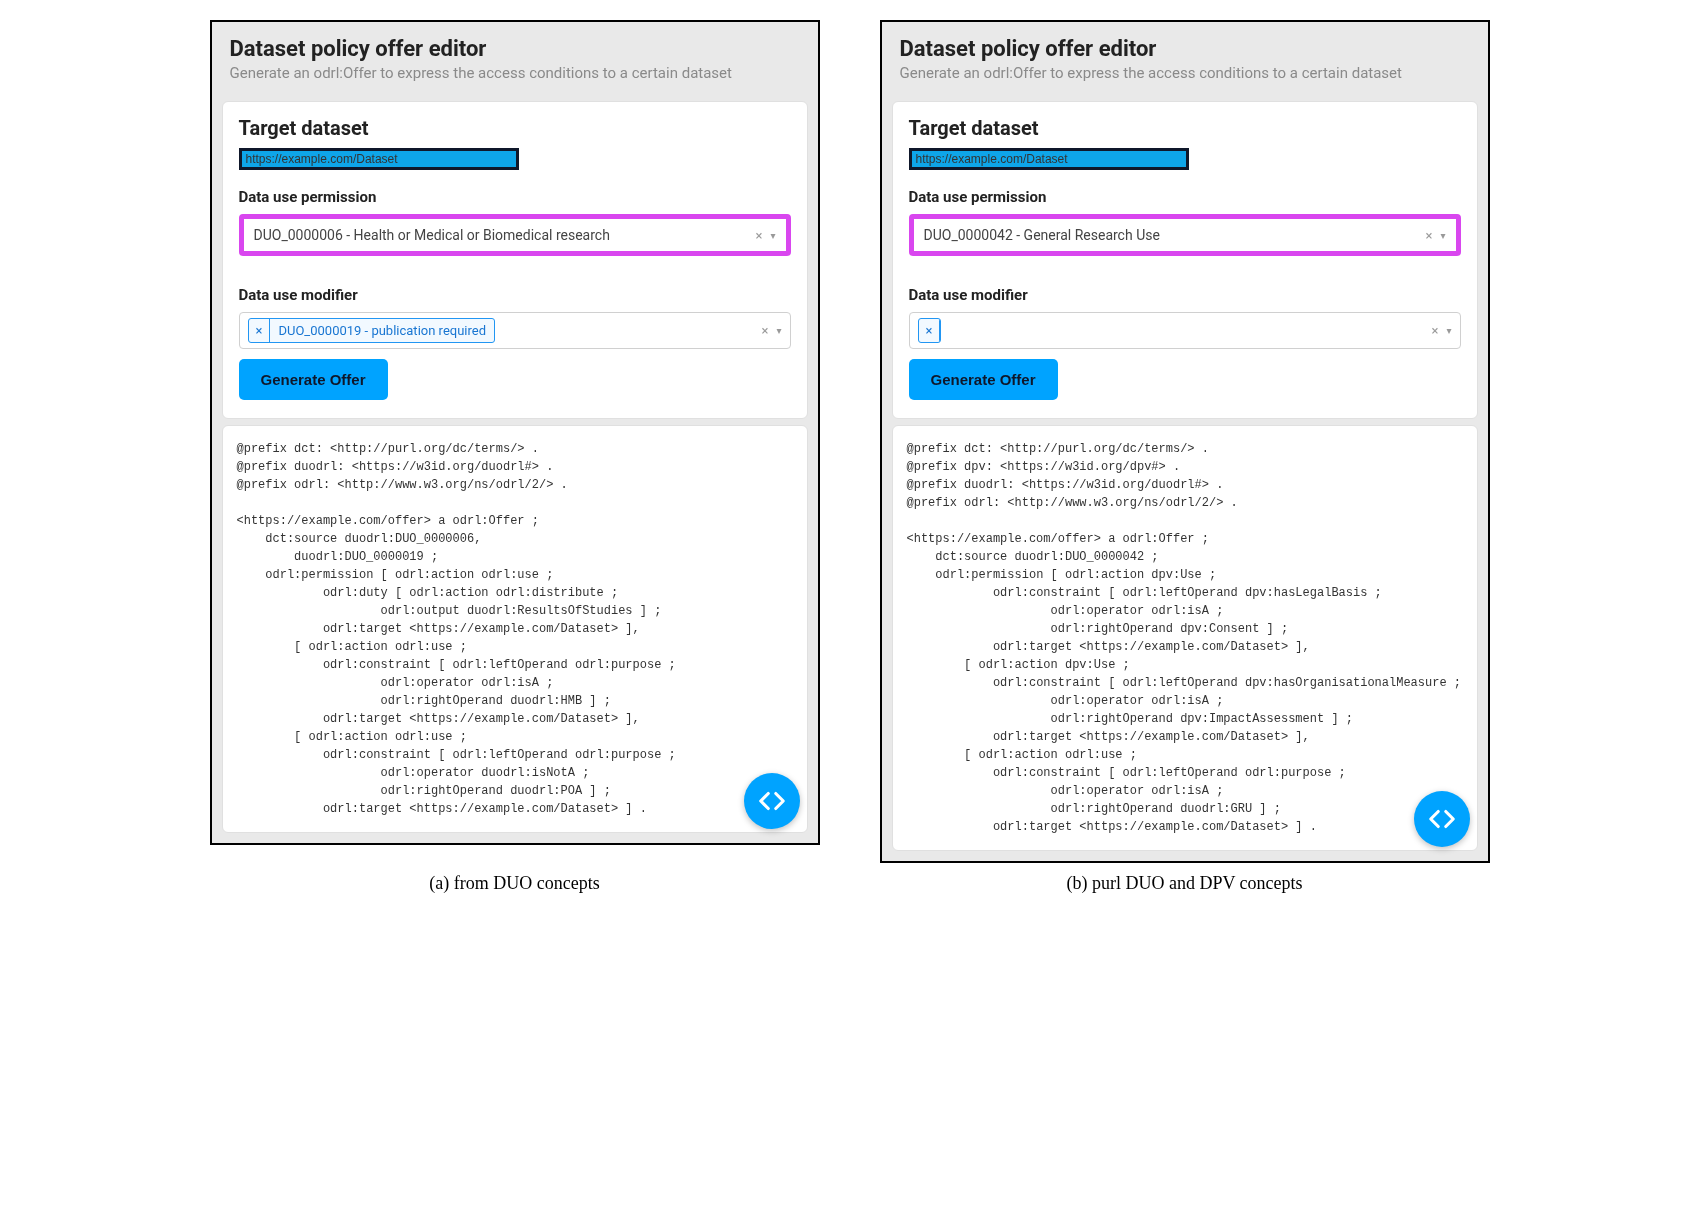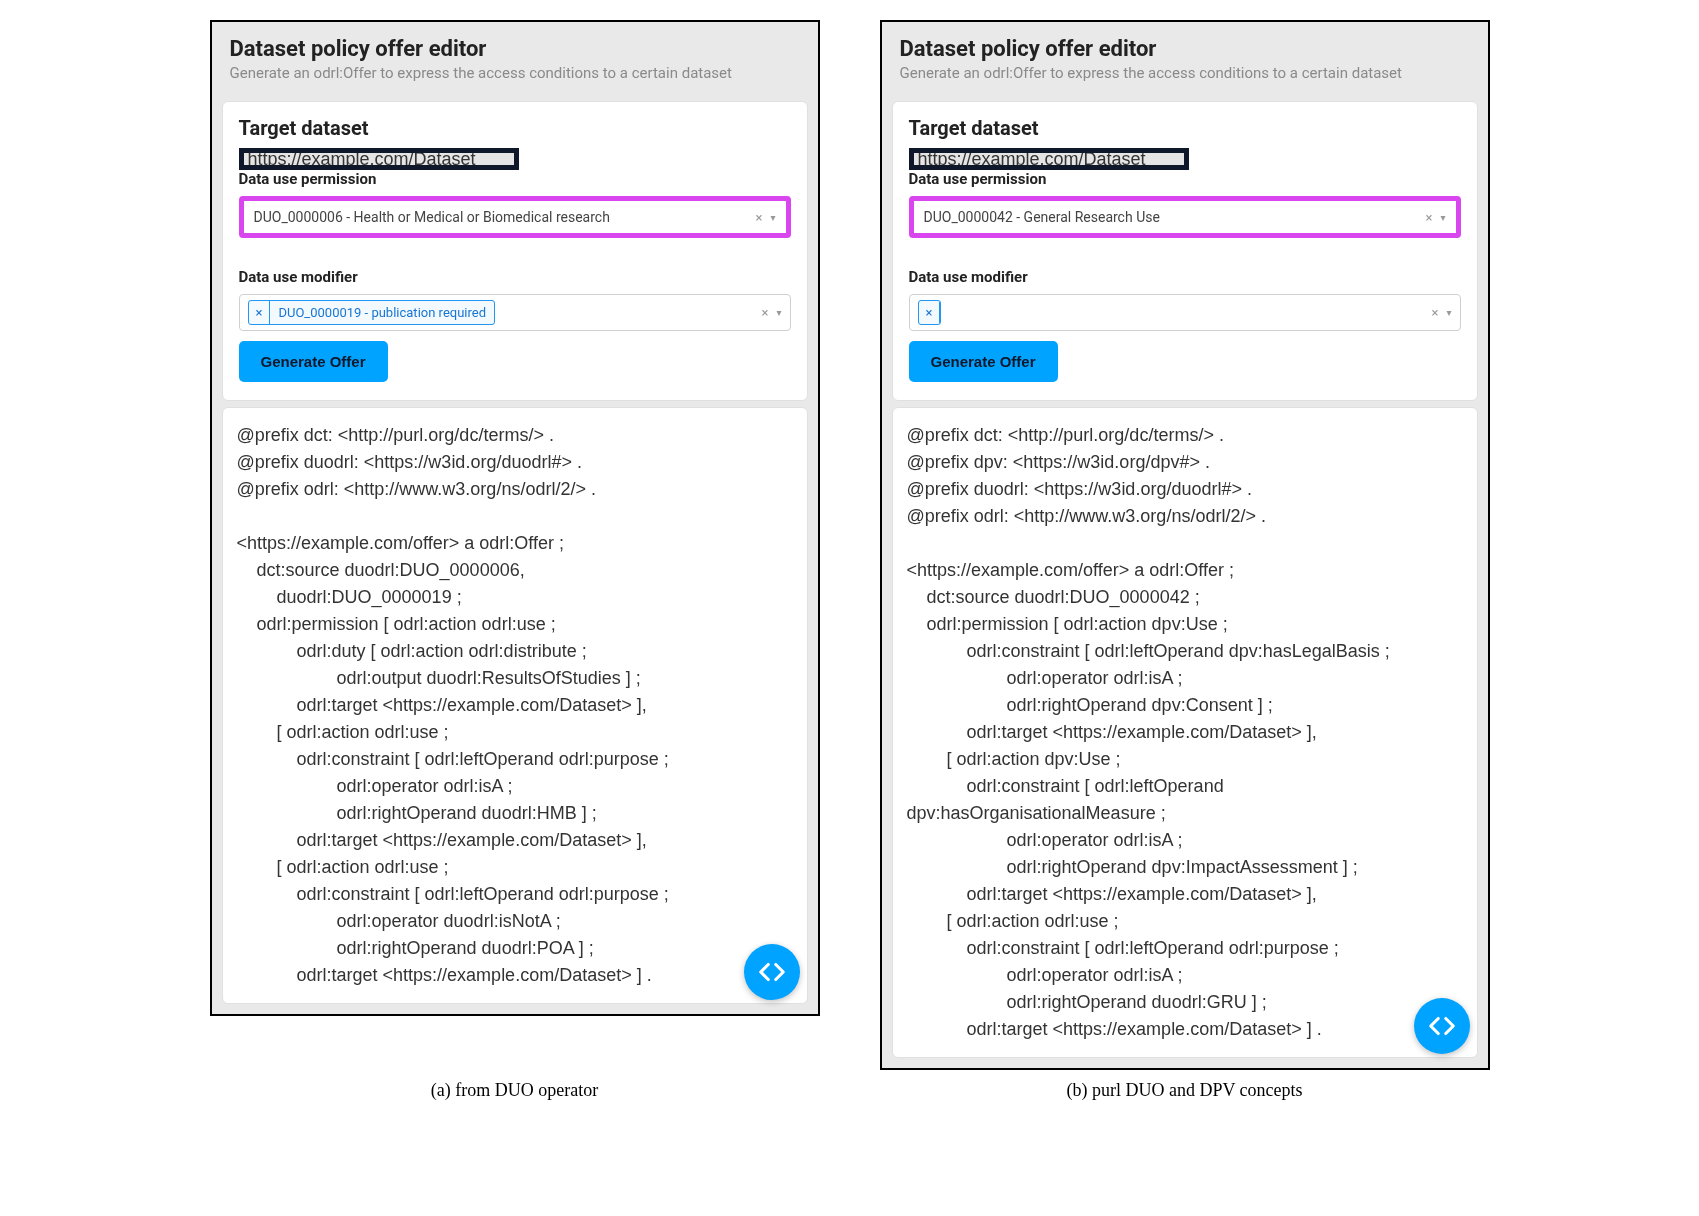--- a/index.html
+++ b/index.html
@@ -50,30 +50,31 @@
   .card h2 {
     font-size: 20px;
     font-weight: 700;
     color: #222;
     margin-bottom: 8px;
   }
   .card .section-label {
     font-size: 15px;
     font-weight: 700;
     color: #222;
+    margin-top: 18px;
     margin-bottom: 8px;
   }
   .text-input {
     width: 280px;
     height: 22px;
-    border: 5px solid #0f172a;
-    font-size: 18px;
+    border: 3px solid #0f172a;
+    font-size: 12px;
     padding: 2px 4px;
     color: #333;
-    background: #e5e5e5;
+    background: #0ea5e9;
   }
   .select-box {
     display: flex;
     align-items: center;
     border: 5px solid #d946ef;
     border-radius: 4px;
     padding: 8px 10px;
     font-size: 14px;
     color: #444;
     background: #fff;
@@ -143,22 +144,22 @@
   }
   .output-card {
     background: #fff;
     margin: 6px 10px 8px 10px;
     border-radius: 6px;
     padding: 14px 14px;
     border: 1px solid #e0e0e0;
     position: relative;
   }
   .output-card pre {
-    font-family: Liberation Sans, sans-serif;
-    font-size: 18px;
+    font-family: Liberation Mono, monospace;
+    font-size: 12px;
     line-height: 1.5;
     color: #333;
     white-space: pre-wrap;
   }
   .fab {
     position: absolute;
     right: 18px;
     bottom: 14px;
     width: 56px;
     height: 56px;
@@ -239,21 +240,21 @@
             odrl:target &lt;https://example.com/Dataset&gt; ] .</pre>
       </div>
 
       <div class="fab">
         <svg width="30" height="30" viewBox="0 0 24 24" fill="none" stroke-width="2.5" stroke-linecap="round" stroke-linejoin="round">
           <polyline points="9 6 3 12 9 18"></polyline>
           <polyline points="15 6 21 12 15 18"></polyline>
         </svg>
       </div>
     </div>
-    <div class="caption">(a)  from DUO operator</div>
+    <div class="caption">(a)  from DUO concepts</div>
   </div>
 
   <div class="panel-wrap">
     <div class="panel">
       <div class="header">
         <h1>Dataset policy offer editor</h1>
         <p>Generate an odrl:Offer to express the access conditions to a certain dataset</p>
       </div>
 
       <div class="card">

